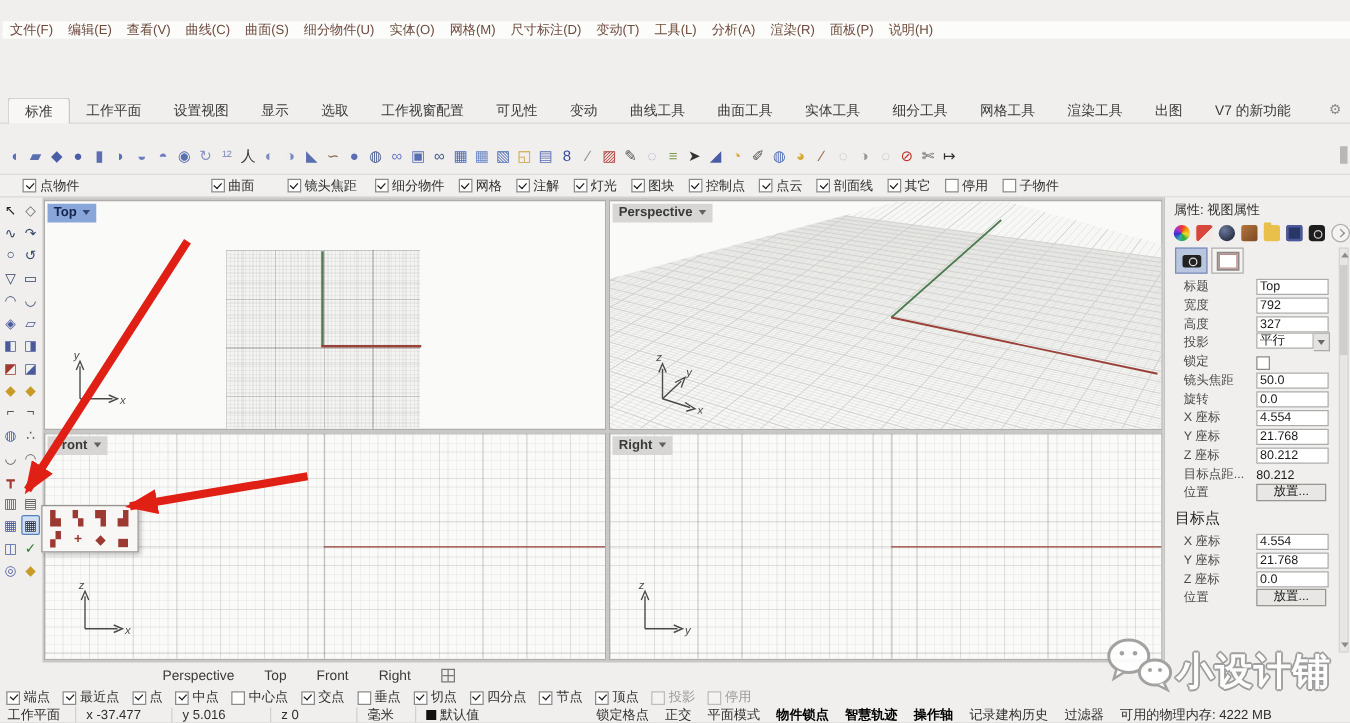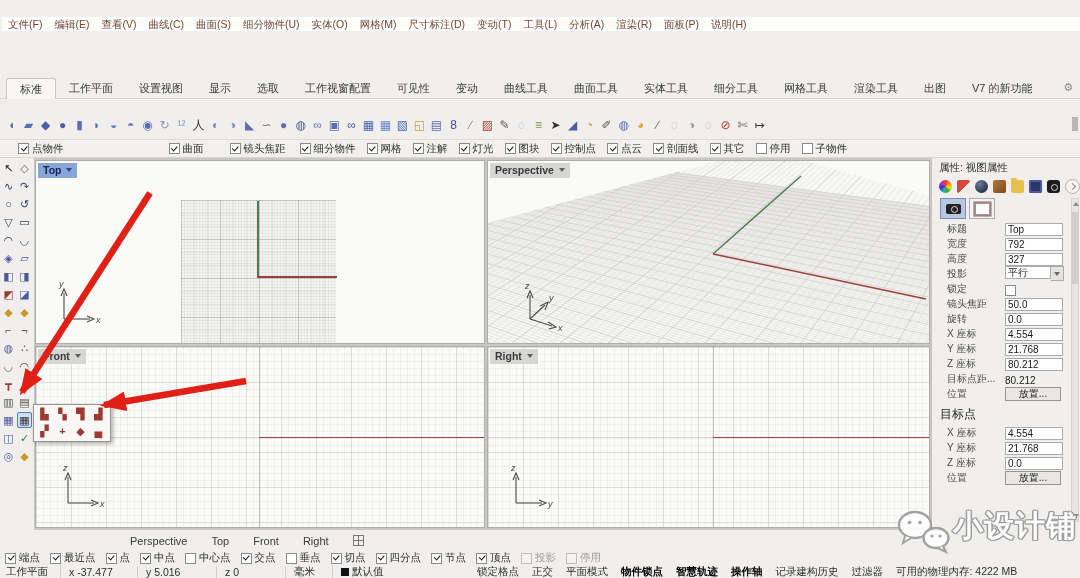--- a/index.html
+++ b/index.html
@@ -127,21 +127,21 @@
   .pselect .pfield{width:40px;}
   .selarrow{width:12px;height:13px;background:#e4e3e1;border:1px solid #ababa9;border-left:none;position:relative;}
   .selarrow::after{content:"";position:absolute;left:3px;top:5px;border-left:3px solid transparent;border-right:3px solid transparent;border-top:4px solid #6a6a68;}
   .ptext{font-size:10px;color:#1a1a1a;}
   .pbtn{width:54px;height:12px;background:#e8e7e5;border:1px solid #98978f;font-size:10px;line-height:12px;text-align:center;color:#1a1a1a;}
   .pscroll{position:absolute;right:1px;top:40px;bottom:8px;width:8px;background:#e7e6e4;border:1px solid #d5d4d2;box-sizing:border-box;}
   .pthumb{position:absolute;left:0;top:13px;width:6px;height:72px;background:#cfcecc;}
   .parrow-up{position:absolute;left:1px;top:3px;width:0;height:0;border-left:3px solid transparent;border-right:3px solid transparent;border-bottom:4px solid #8a8a88;}
   .parrow-dn{position:absolute;left:1px;bottom:3px;width:0;height:0;border-left:3px solid transparent;border-right:3px solid transparent;border-top:4px solid #8a8a88;}
   
-  .wm{position:absolute;right:3px;top:506px;display:flex;align-items:flex-start;z-index:40;}
+  .wm{position:absolute;right:15px;top:506px;display:flex;align-items:flex-end;z-index:40;}
   .wm-text{font-size:30px;font-weight:bold;letter-spacing:1px;color:#fdfdfd;text-shadow:-1.4px 0 #9e9e9c,1.4px 0 #9e9e9c,0 -1.4px #9e9e9c,0 1.4px #9e9e9c,-1px -1px #9e9e9c,1px 1px #9e9e9c,-1px 1px #9e9e9c,1px -1px #9e9e9c;}
 </style>
 </head>
 <body>
 
 <div id="app">
 
 
   <div class="menubar" id="menubar">
       <div class="menu-item">文件(F)</div>

